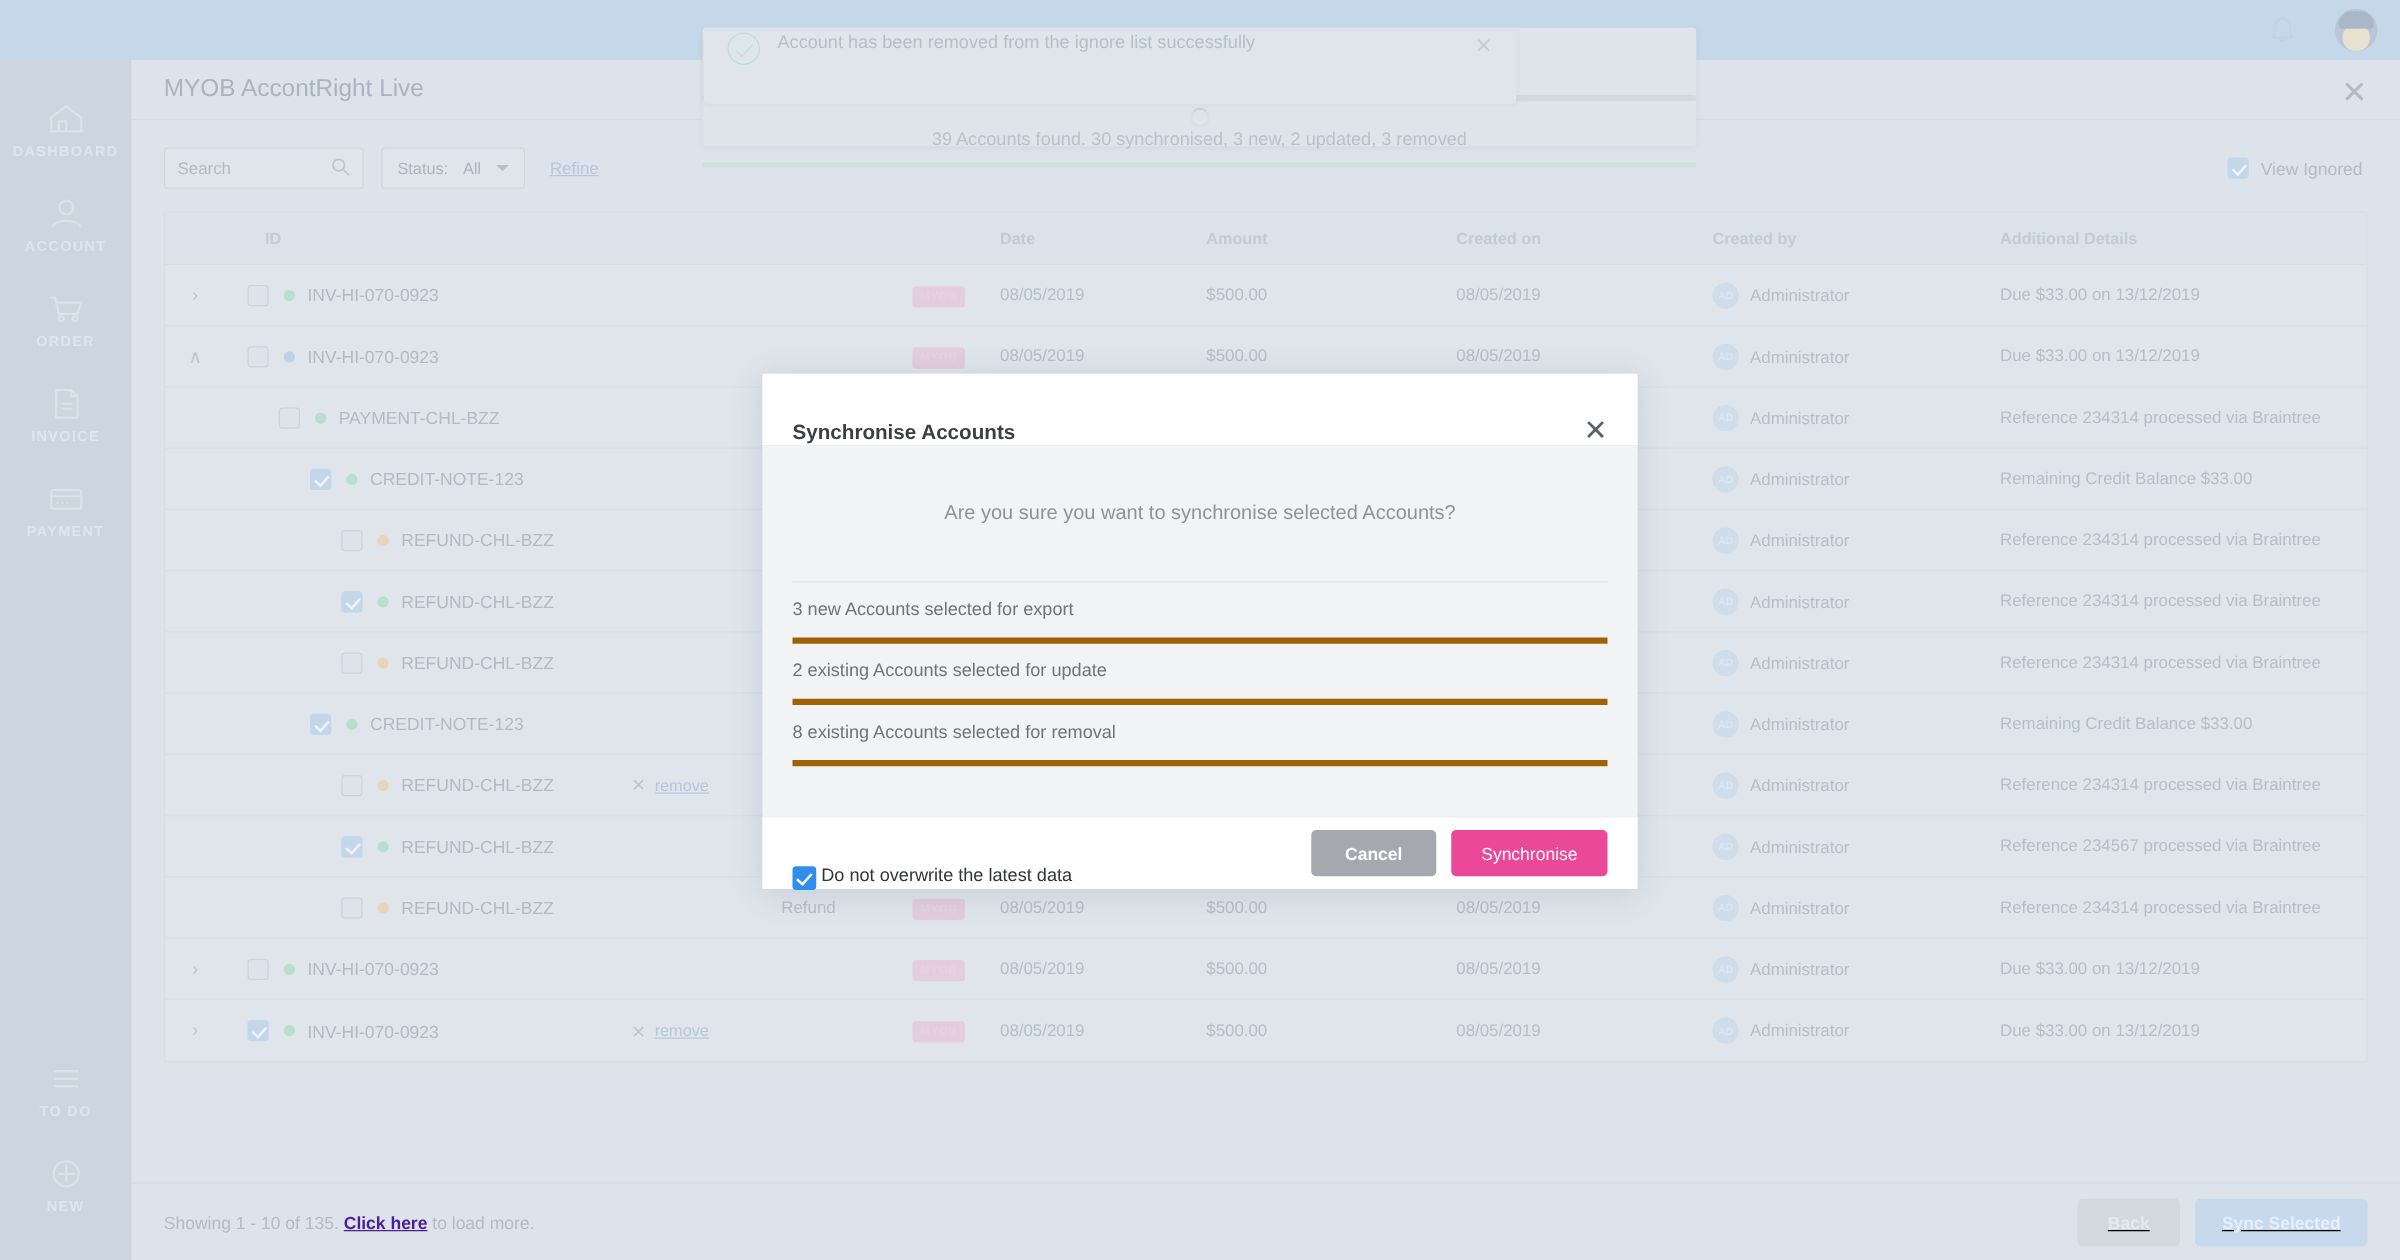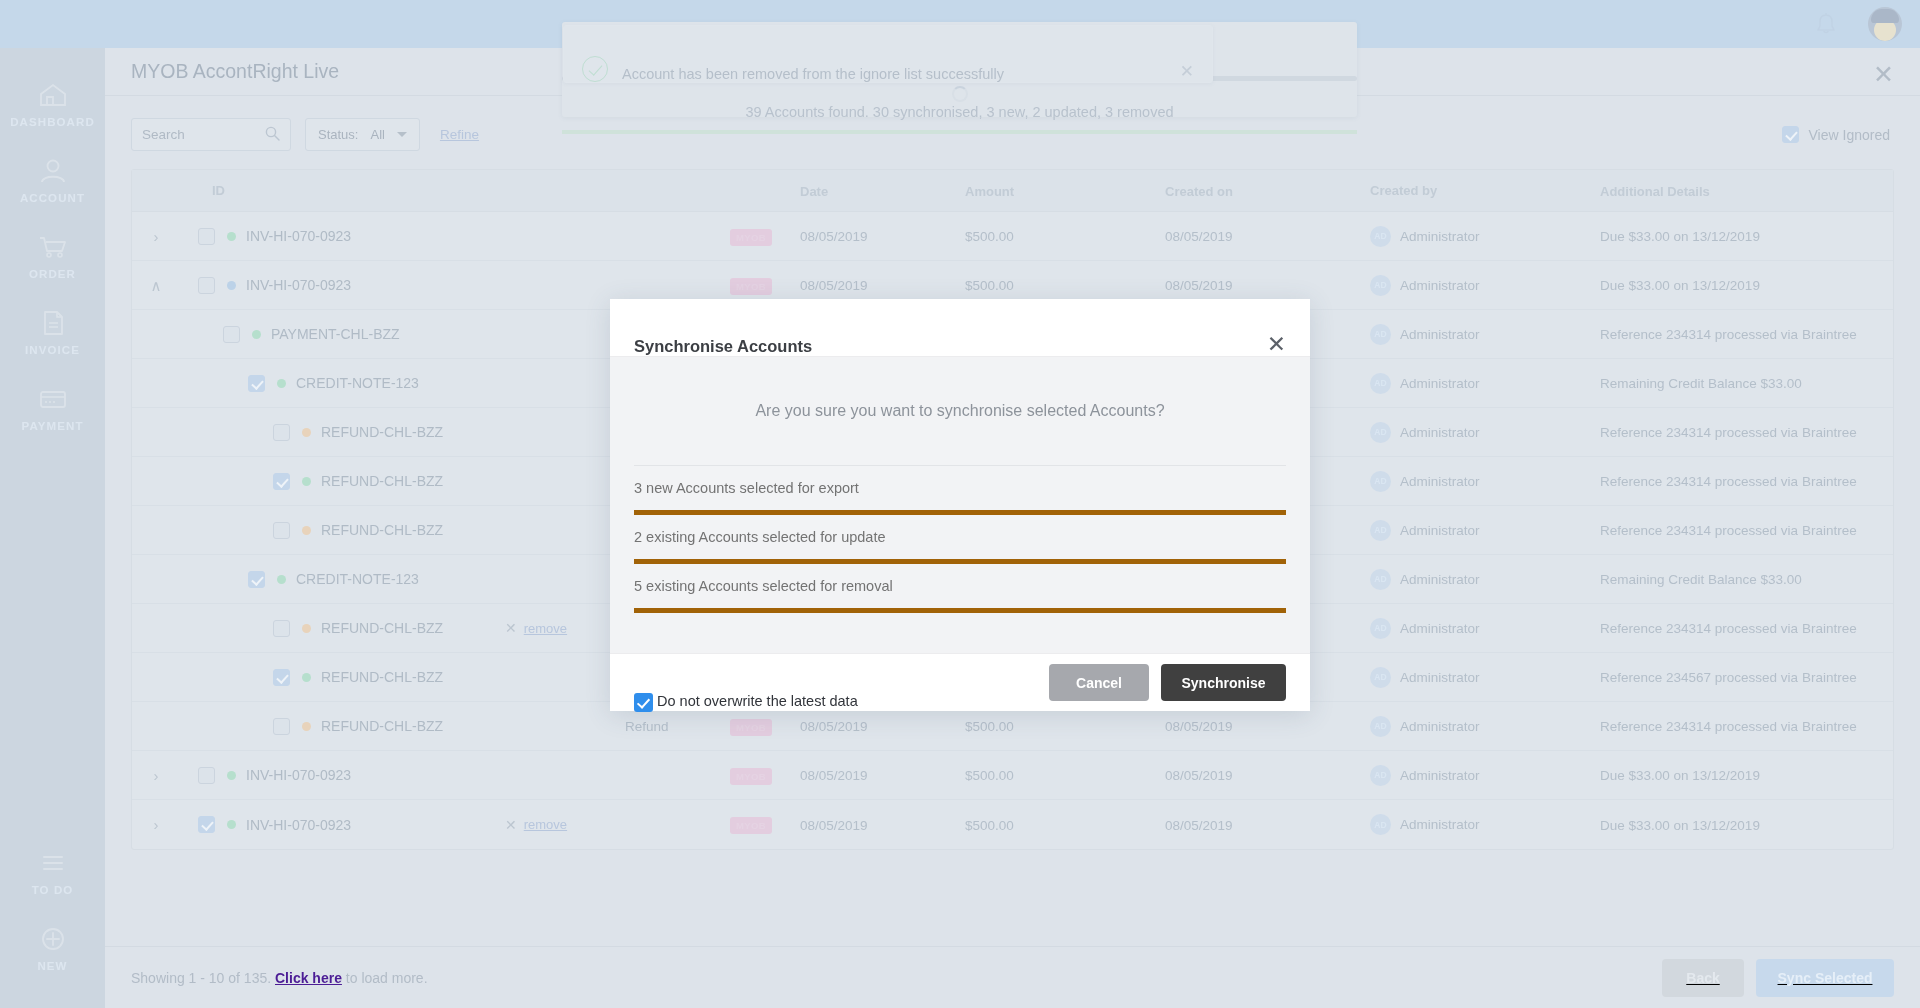--- a/index.html
+++ b/index.html
@@ -177,21 +177,21 @@
     width: 16px; height: 16px; border-radius: 50%;
     border: 2px solid #d8dfe6; border-top-color: #c9d3dd;
   }
   .sync-status {
     position: absolute; left: 0; top: 82px; width: 795px; text-align:center;
     font-size: 14.5px; color: #b8c2cd;
   }
   .toast {
     position: absolute; left: 563px; top: 25px; width: 650px; height: 58px;
     background: #dfe5eb; border-radius: 3px; border: 1px solid #e0e6ec;
-    display:flex; align-items:flex-end; padding: 0 18px; gap: 14px;
+    display:flex; align-items:flex-start; padding: 0 18px; gap: 14px;
     box-shadow: 0 1px 4px rgba(90,110,130,.06);
   }
   .toast-check {
     width: 26px; height: 26px; border-radius: 50%; border: 1.6px solid #bfded2;
     position: relative; flex: none;
   }
   .toast-check::after {
     content:""; position:absolute; left:9px; top:5px; width:6px; height:12px;
     border: solid #bfded2; border-width: 0 1.8px 1.8px 0; transform: rotate(42deg);
   }
@@ -242,22 +242,22 @@
   }
   .foot-cb-label { font-size: 14.5px; color: #31343a; }
   .foot-btns { margin-left: auto; display:flex; gap: 12px; }
   .btn-cancel {
     width: 100px; height: 37px; border-radius: 4px; background: #a6a8ad;
     color: #fff; font-size: 14px; font-weight: 700;
     display:flex; align-items:center; justify-content:center; border:none; cursor:pointer;
     font-family: "Liberation Sans", sans-serif;
   }
   .btn-synchronise {
-    width: 125px; height: 37px; border-radius: 4px; background: #404040;
-    color: #fff; font-size: 14px; font-weight: 700;
+    width: 125px; height: 37px; border-radius: 4px; background: #ec4899;
+    color: #fff; font-size: 14px; font-weight: 400;
     display:flex; align-items:center; justify-content:center; border:none; cursor:pointer;
     font-family: "Liberation Sans", sans-serif;
   }
 </style>
 </head>
 <body>
 
 <div id="app-layer">
 
   <div class="sidebar">
@@ -703,21 +703,21 @@
   <div class="modal-head">
     <span class="modal-title">Synchronise Accounts</span>
     <span class="modal-x">✕</span>
   </div>
 
   <div class="modal-body">
     <div class="modal-question">Are you sure you want to synchronise selected Accounts?</div>
     <div class="sum-list">
       <div class="sum-row">3 new Accounts selected for export</div>
       <div class="sum-row">2 existing Accounts selected for update</div>
-      <div class="sum-row">5 existing Accounts selected for removal</div>
+      <div class="sum-row">8 existing Accounts selected for removal</div>
     </div>
   </div>
 
   <div class="modal-foot">
     <div class="foot-cb">
       <span class="cb-blue"></span>
       <span class="foot-cb-label">Do not overwrite the latest data</span>
     </div>
     <div class="foot-btns">
       <button class="btn-cancel">Cancel</button>

